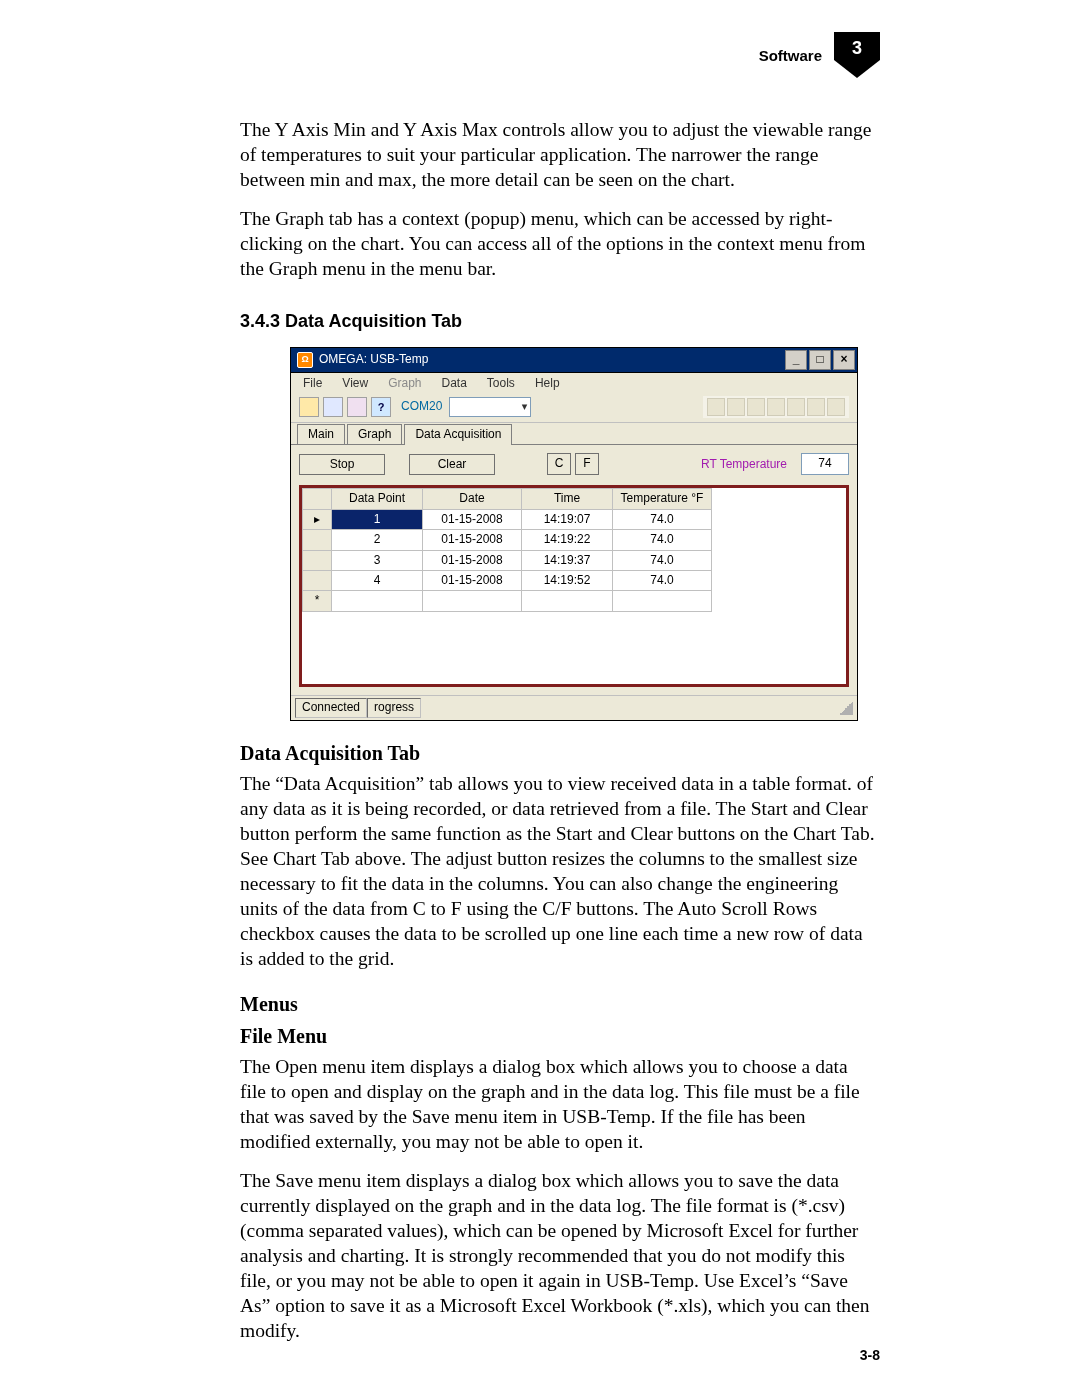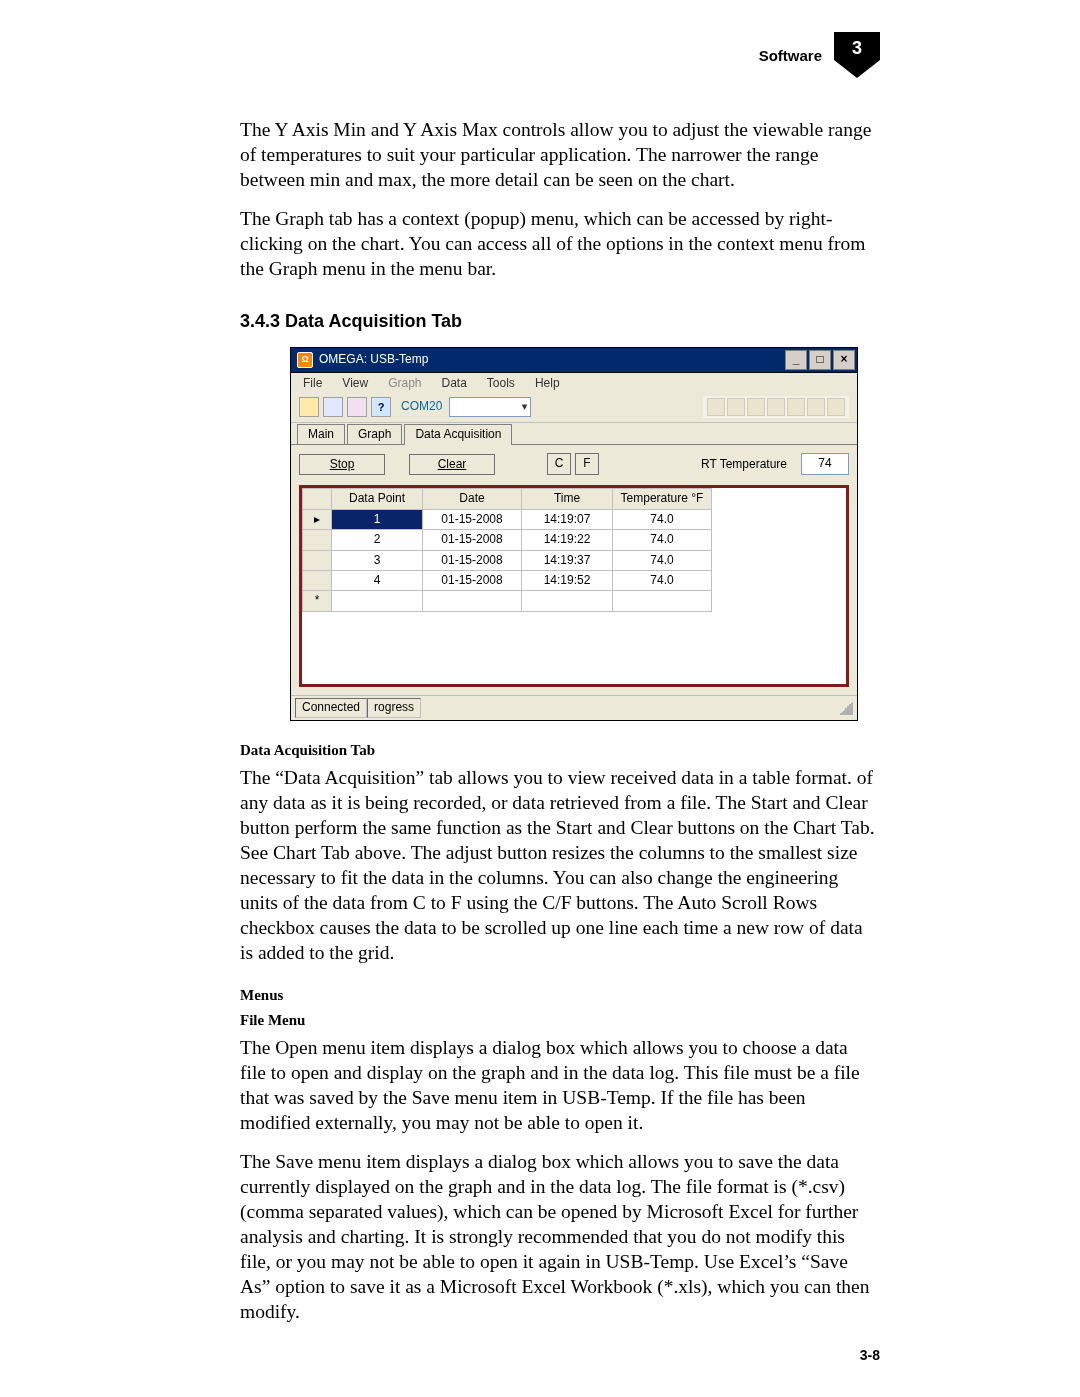--- a/index.html
+++ b/index.html
@@ -60,21 +60,21 @@
   .body-text p { margin: 0 4px 14px 0; }
   .section-heading {
     font-family: Arial, Helvetica, sans-serif;
     font-weight: bold;
     font-size: 18px;
     margin: 28px 0 14px 0;
   }
   .sub-heading {
     font-family: Georgia, "Times New Roman", serif;
     font-weight: bold;
-    font-size: 15px;
+    font-size: 20px;
     margin: 20px 0 6px 0;
   }
   .figure-caption {
     font-family: Arial, Helvetica, sans-serif;
     font-weight: bold;
     font-size: 15px;
     text-align: center;
     margin: 10px 0 6px 0;
   }
   .page-number {
@@ -163,29 +163,28 @@
   }
   .tab.active { background:#ece9d8; z-index:2; padding-bottom:3px;}
   .controls-row {
     display:flex; align-items:center;
     padding:8px 8px;
   }
   .btn {
     border:1px solid #707070; background:#ece9d8;
     padding:2px 0; width:84px; text-align:center; font-size:12px;
     margin-right:24px;
-    text-decoration:underline;
   }
   .cf-group { display:flex; gap:4px; margin-left:28px; }
   .cf-btn {
     border:1px solid #707070; background:#ece9d8;
     width:22px; height:20px; text-align:center; line-height:18px;
     font-size:12px;
   }
-  .rt-label { margin-left:auto; font-size:12px; color:#000000; }
+  .rt-label { margin-left:auto; font-size:12px; color:#a21caf; }
   .rt-value {
     border:1px solid #7f9db9; background:#fff;
     width:46px; height:20px; line-height:18px; text-align:center;
     margin-left:14px;
   }
   .grid-wrap {
     margin:2px 8px 8px 8px;
     border:3px solid #7f1d1d;
     background:#fff;
     height:196px;

